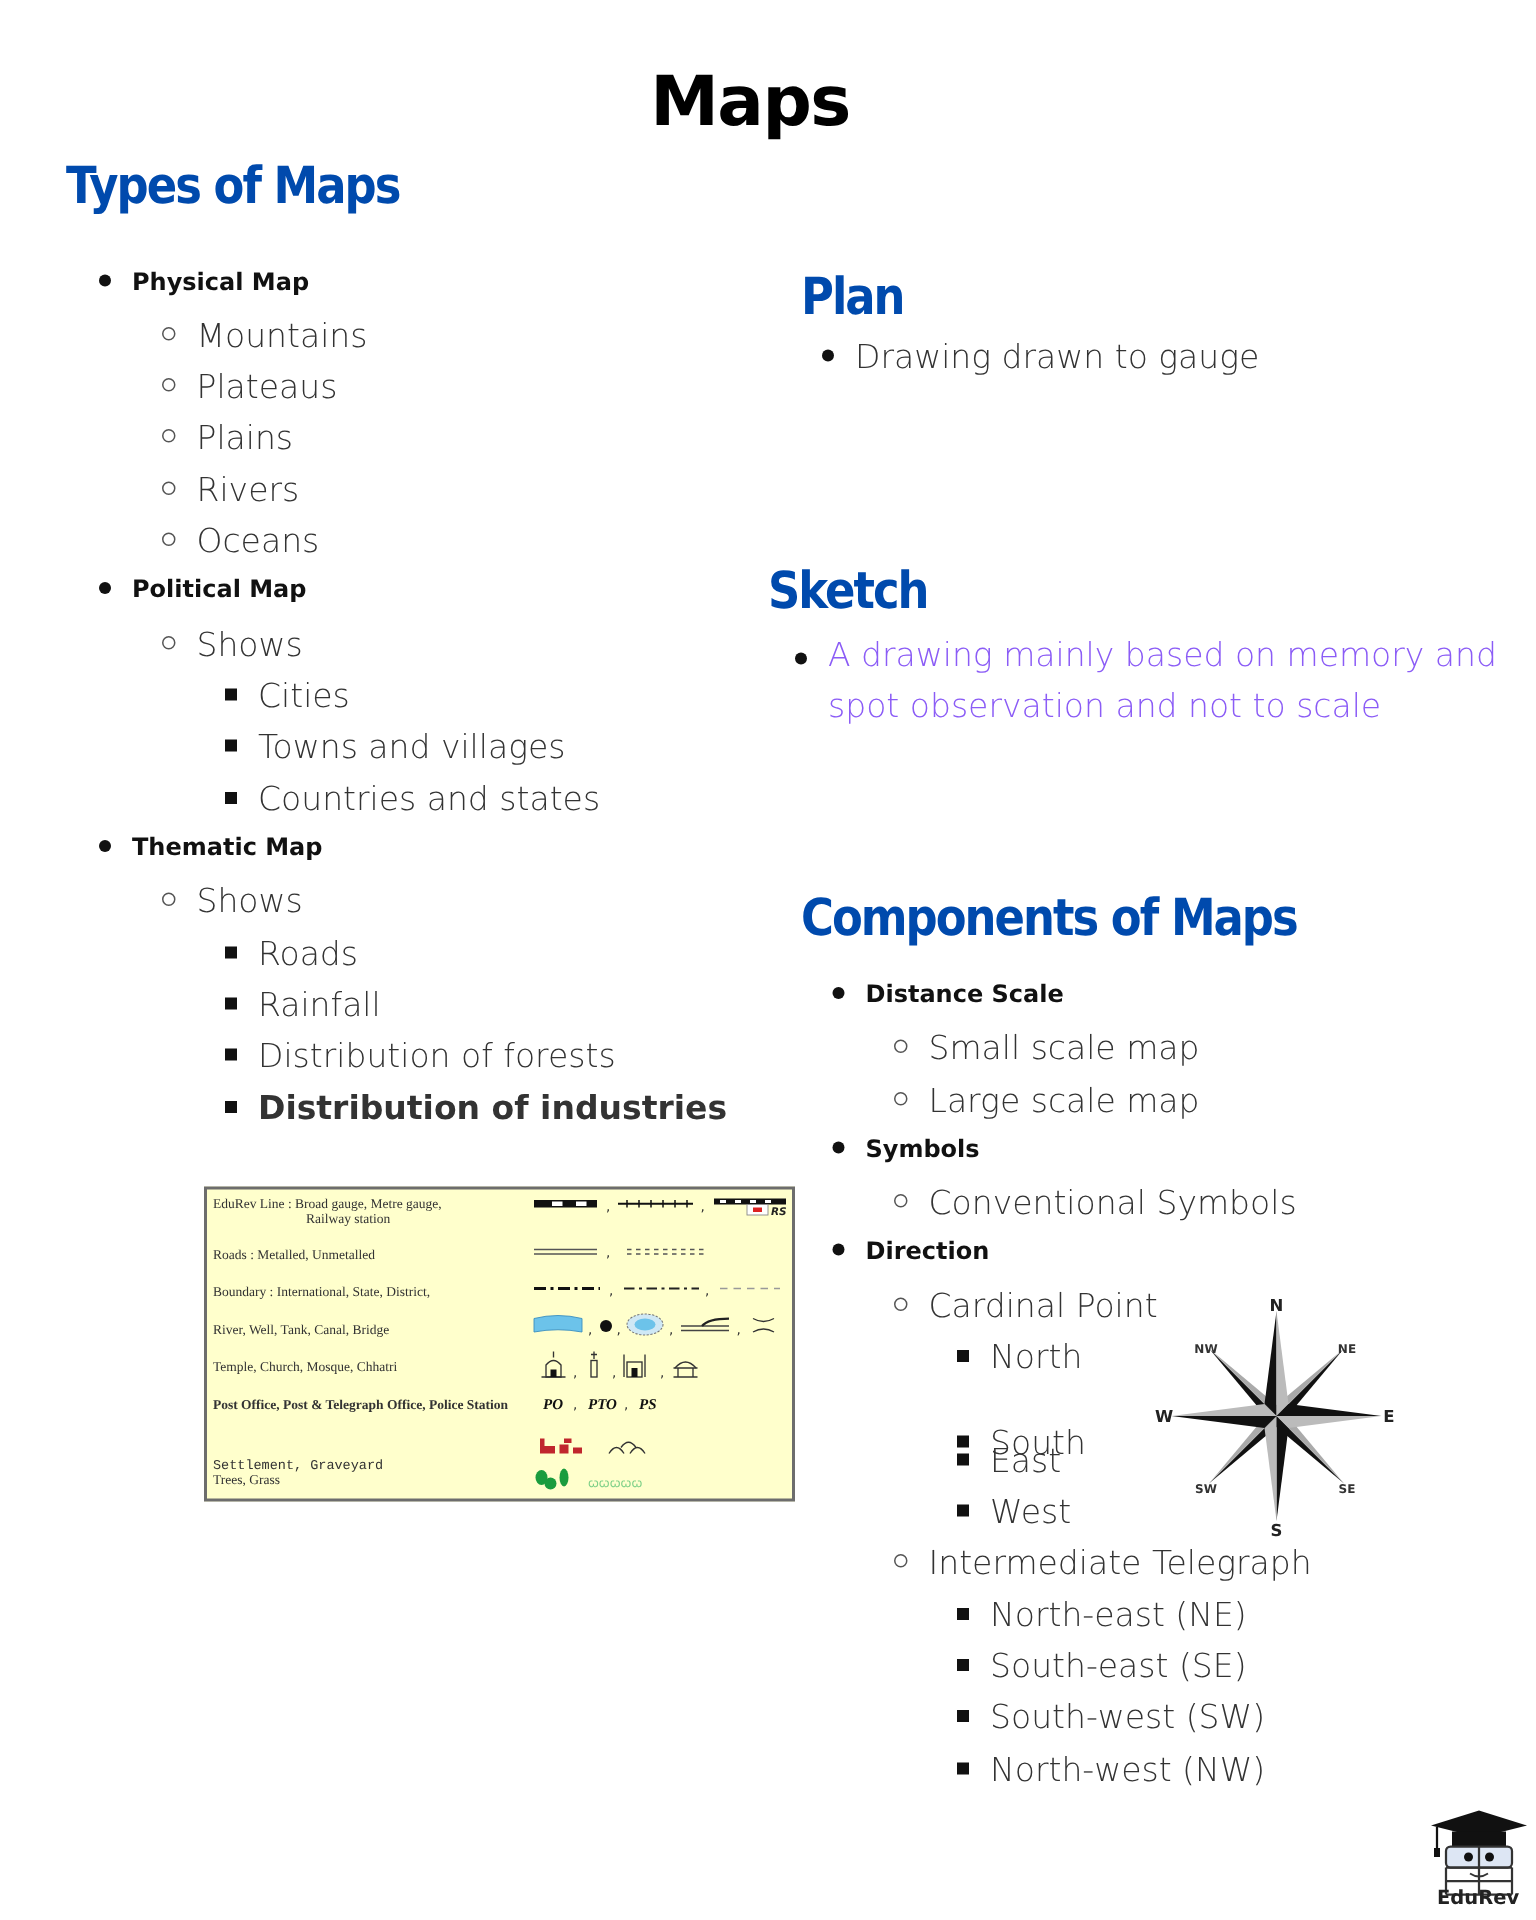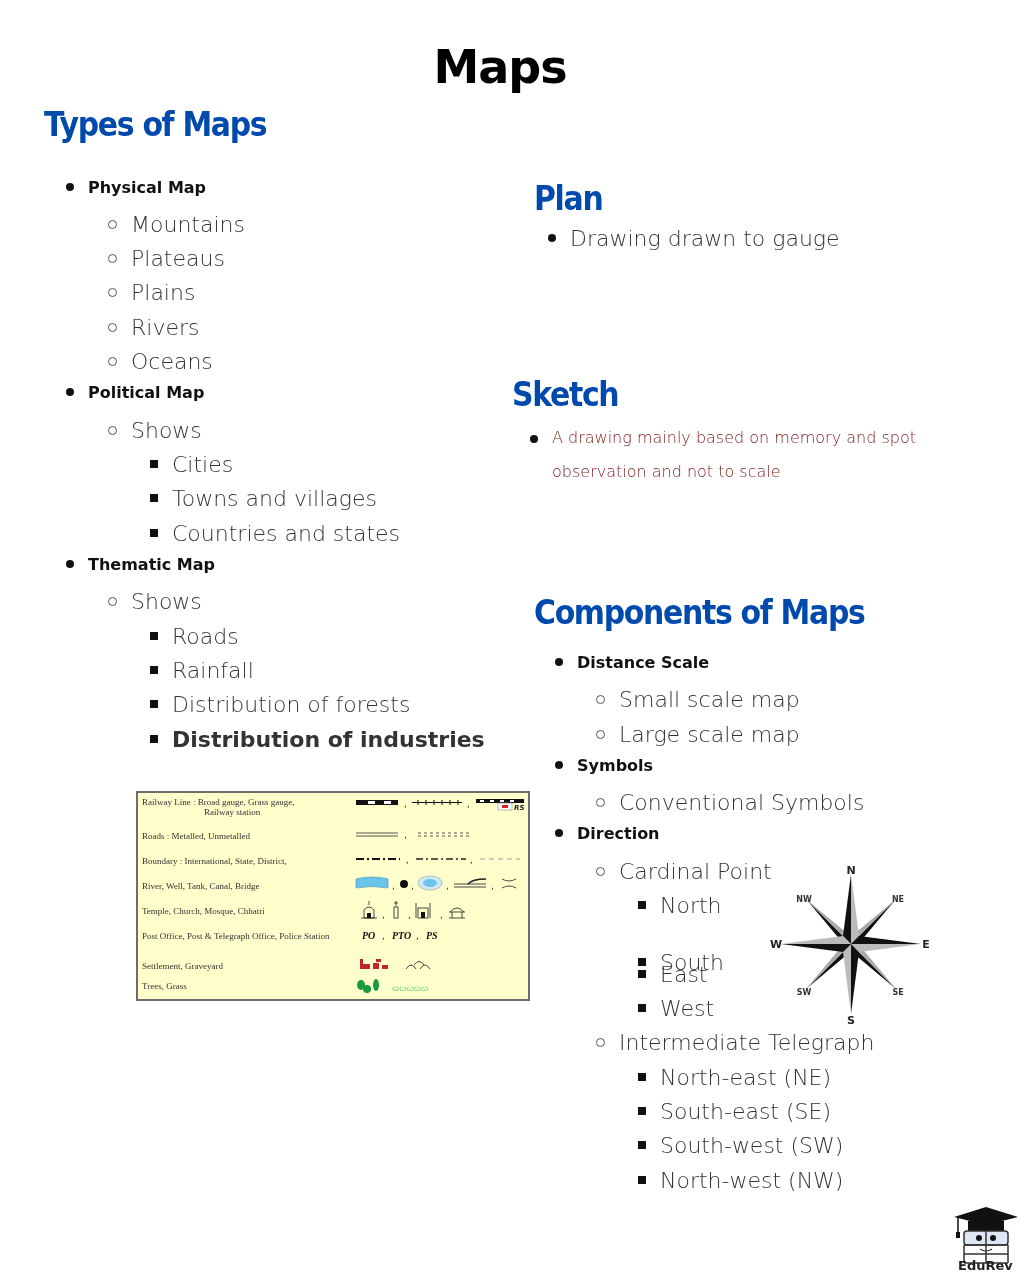--- a/index.html
+++ b/index.html
@@ -10,21 +10,21 @@
   .heading { position:absolute; font-family:"DejaVu Sans", sans-serif; font-weight:bold;
              font-size:34px; letter-spacing:-1.5px; transform:scaleX(0.88); transform-origin:left; }
   .l1 { position:absolute; font-weight:bold; font-size:16px; color:#111; white-space:nowrap; }
   .l2, .l3 { position:absolute; font-size:22px; font-weight:300; color:#333; white-space:nowrap; }
   .b-disc { display:inline-block; width:8px; height:8px; border-radius:50%; background:#111;
             vertical-align:middle; margin-right:14px; position:relative; top:-2px; }
   .b-circ { display:inline-block; width:7px; height:7px; border-radius:50%; border:1px solid #555;
             vertical-align:middle; margin-right:14px; position:relative; top:-2px; }
   .b-sq { display:inline-block; width:8px; height:8px; background:#111;
           vertical-align:middle; margin-right:14px; position:relative; top:-2px; }
-  .para { position:absolute; font-size:16px; font-weight:300; color:#7f1d1d; line-height:34px; }
+  .para { position:absolute; font-size:22px; font-weight:300; color:#8b5cf6; line-height:34px; }
   .para .b-disc { position:absolute; left:-22px; top:14px; margin:0; }
 
   .legend { position:absolute; left:136px; top:791px; width:394px; height:210px;
             border:2px solid #6d6d6d; background:#ffffcc; box-sizing:border-box; }
   .lg-row { position:absolute; left:4px; font-family:"Liberation Serif", serif; font-size:9px; color:#333; white-space:nowrap; }
   .lg-sym { position:absolute; }
 
   .compass { position:absolute; left:768px; top:862px; width:166px; height:164px; }
   .logo { position:absolute; left:950px; top:1195px; width:72px; height:82px; }
   .logo-text { position:absolute; left:958px; top:1258px; font-size:13px; font-weight:bold; color:#222; font-family:"DejaVu Sans", sans-serif; }
@@ -77,28 +77,28 @@
 <div class="l3" style="left:638px; top:927px;margin-top:23px;"><span class="b-sq"></span><span>South</span></div>
 <div class="l3" style="left:638px; top:962px;"><span class="b-sq"></span><span>East</span></div>
 <div class="l3" style="left:638px; top:996px;"><span class="b-sq"></span><span>West</span></div>
 <div class="l2" style="left:596px; top:1030px;"><span class="b-circ"></span><span>Intermediate Telegraph</span></div>
 <div class="l3" style="left:638px; top:1065px;"><span class="b-sq"></span><span>North-east (NE)</span></div>
 <div class="l3" style="left:638px; top:1099px;"><span class="b-sq"></span><span>South-east (SE)</span></div>
 <div class="l3" style="left:638px; top:1133px;"><span class="b-sq"></span><span>South-west (SW)</span></div>
 <div class="l3" style="left:638px; top:1168px;"><span class="b-sq"></span><span>North-west (NW)</span></div>
 
 <div class="legend">
-  <div class="lg-row" style="top:4px;">Railway Line : Broad gauge, Grass gauge,</div>
+  <div class="lg-row" style="top:4px;">EduRev Line : Broad gauge, Metre gauge,</div>
   <div class="lg-row" style="top:14px; left:66px;">Railway station</div>
   <div class="lg-row" style="top:38px;">Roads          : Metalled, Unmetalled</div>
   <div class="lg-row" style="top:63px;">Boundary      : International, State, District,</div>
   <div class="lg-row" style="top:88px;">River,    Well,     Tank,     Canal,    Bridge</div>
   <div class="lg-row" style="top:113px;">Temple, Church, Mosque, Chhatri</div>
-  <div class="lg-row" style="top:138px;">Post Office, Post &amp; Telegraph Office, Police Station</div>
-  <div class="lg-row" style="top:168px;">Settlement, Graveyard</div>
+  <div class="lg-row" style="top:138px;font-weight:bold;">Post Office, Post &amp; Telegraph Office, Police Station</div>
+  <div class="lg-row" style="top:179px;font-family:Liberation Mono, monospace;">Settlement, Graveyard</div>
   <div class="lg-row" style="top:188px;">Trees, Grass</div>
 
   <svg class="lg-sym" style="left:214px; top:0;" width="176" height="206" viewBox="0 0 176 206">
 
     <rect x="4" y="7" width="42" height="5" fill="#111"></rect>
       <rect x="16" y="8" width="7" height="3" fill="#fff"></rect>
       <rect x="32" y="8" width="7" height="3" fill="#fff"></rect>
     <text x="52" y="14" font-size="9" fill="#333">,</text>
     <line x1="60" y1="9.5" x2="110" y2="9.5" stroke="#111" stroke-width="1.2"></line>
     <g stroke="#111" stroke-width="1">

